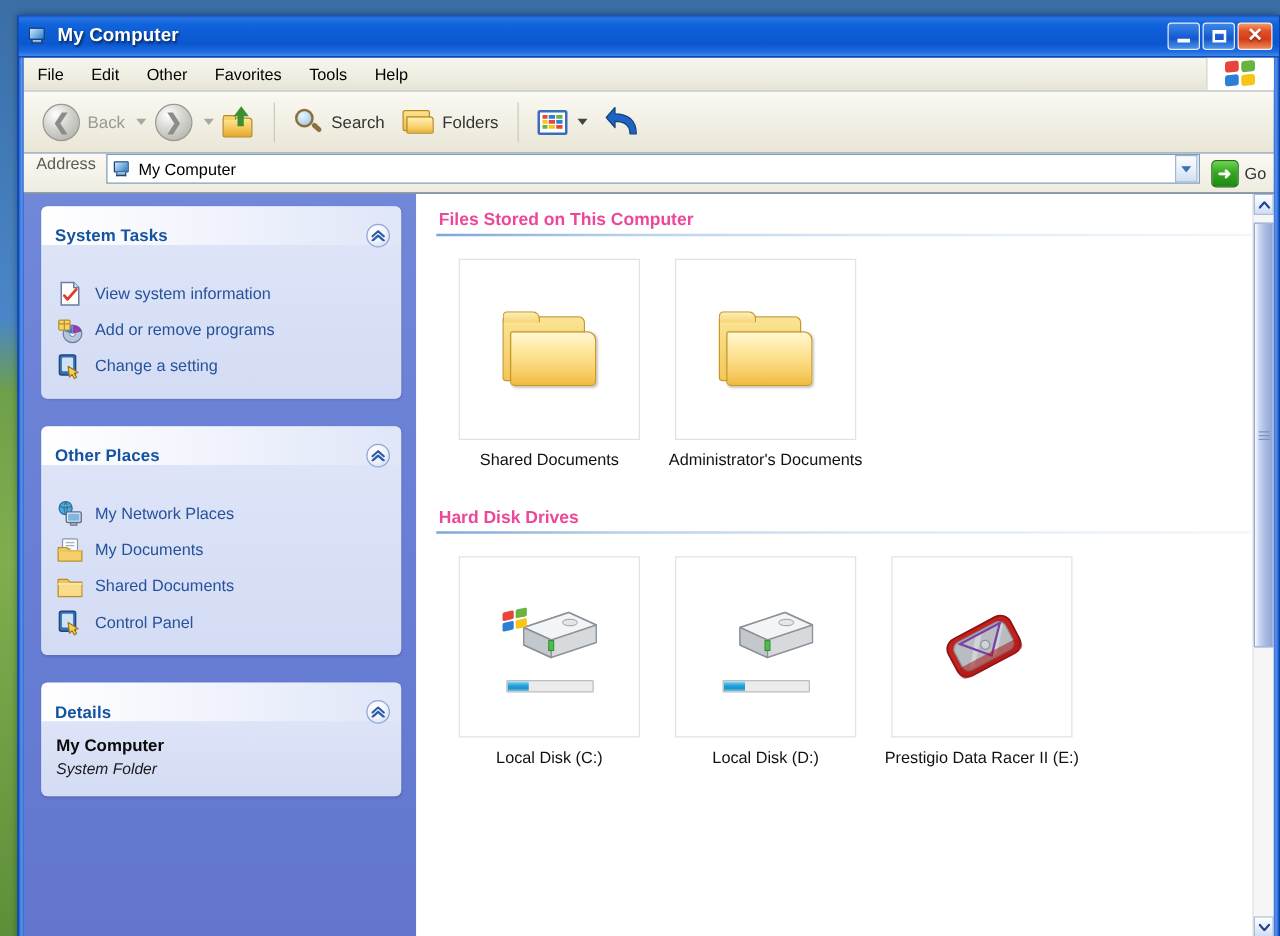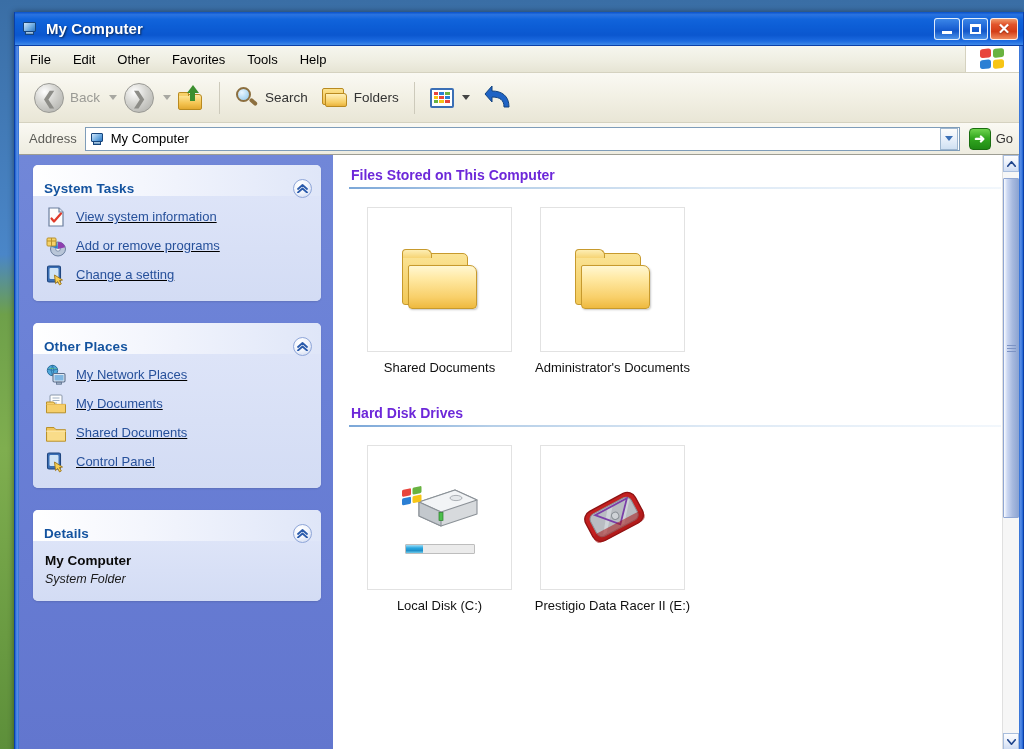--- a/index.html
+++ b/index.html
@@ -147,21 +147,21 @@
     border:1px solid #b98a20; border-radius:1px 3px 2px 2px;}
 
   .viewsicon{ width:24px;height:20px; position:relative; flex:none;
     background:#fff; border:2px solid #3b6fb5; border-radius:2px; padding:2px;
     display:grid; grid-template-columns:repeat(3,1fr); grid-template-rows:repeat(3,1fr); gap:1px;}
   .viewsicon b{ display:block; }
   .undoicon{ width:28px; height:26px; flex:none; }
 
   
   #addressbar{
-    height: 32px; flex:none; display:flex; align-items:center;
+    height: 32px; flex:none; display:flex; 
     background: linear-gradient(to bottom,#faf9f3,#eeece0);
     border-bottom:1px solid #9d9d93;
     margin: 0 4px; padding: 0 6px 0 10px; gap:0; position:relative; z-index:2;
   }
   #addr-label{ font-size:13px; color:#5c5c57; padding-right:8px; }
   #addr-field{
     flex:1; height:24px; background:#fff; border:1px solid #7f9db9;
     display:flex; align-items:center; padding-left:4px; position:relative;
   }
   .addr-icon{ width:16px;height:16px; position:relative; flex:none; margin-right:5px;}
@@ -201,34 +201,34 @@
     background: linear-gradient(to right,#ffffff 0%,#f4f6fd 38%,#dfe6f8 100%);
     position:relative;
   }
   .panel-title{ font-size:13.5px; font-weight:bold; color:#14539f; flex:1; letter-spacing:.1px;}
   .chev{
     width:19px;height:19px;border-radius:50%;
     background: radial-gradient(circle at 38% 30%, #ffffff 0%, #f2f5fc 48%, #c7d3ee 100%);
     border:1px solid #8fa6d8; display:flex;align-items:center;justify-content:center; cursor:pointer;
   }
   .chev svg{ display:block; }
-  .panel-body{ padding:6px 10px 12px 12px;
-    background: linear-gradient(to bottom,#dde4f8,#d3dcf4); text-decoration: underline;}
+  .panel-body{ padding:24px 10px 12px 12px;
+    background: linear-gradient(to bottom,#dde4f8,#d3dcf4);}
   .task{ display:flex; align-items:center; gap:9px; padding:3.5px 0; cursor:pointer;}
   .task-label{ font-size:13px; color:#27519b; }
   .tico{ width:22px;height:22px; flex:none; position:relative;}
 
   .details-body{ padding:10px 10px 14px 12px; background: linear-gradient(to bottom,#dde4f8,#d3dcf4);}
   #details-name{ font-size:13.5px; font-weight:bold; color:#0a0a0a; line-height:1.45;}
   #details-type{ font-size:12.5px; color:#1a1a1a; line-height:1.35;font-style:italic;}
 
   
   #content{ flex:1; background:#fff; position:relative; overflow:hidden; padding: 12px 0 0 16px;}
   .section-head{ margin-right:18px; }
-  .section-title{ font-size:14px; font-weight:bold; color:#6d28d9; padding-left:2px;}
+  .section-title{ font-size:14px; font-weight:bold; color:#ec4899; padding-left:2px;}
   .section-rule{ height:2px; margin-top:4px;
     background: linear-gradient(to right,#7ba7d8 0%,#b6cfe8 22%,#dde9f5 55%,#f2f7fc 100%); }
   .tiles{ display:flex; padding: 18px 0 0 18px; gap:28px; }
   .tile{ width:145px; display:flex; flex-direction:column; align-items:center; cursor:pointer;}
   .tile-box{ width:145px; height:145px; border:1px solid #e2e2e2;
     display:flex;align-items:center;justify-content:center; background:#fff;}
   .tile-label{ margin-top:7px; font-size:13px; color:#111; text-align:center; line-height:1.35; width:160px;}
 
   
   .bigfolder{ width:76px;height:62px; position:relative;}
@@ -566,20 +566,37 @@
                 </g>
               </svg>
               <div class="cap-bar">
                 <div class="cap-fill" style="width:25%"></div>
               </div>
             </div>
           </div>
           <div class="tile-label">Local Disk (C:)</div>
         </div>
 
+        <div class="tile">
+          <div class="tile-box">
+            <div class="drive">
+              <svg class="dr-svg" width="82" height="60" viewBox="0 0 82 60">
+                <path d="M20 26 L56 14 L78 24 L78 38 L42 50 L20 40 Z" fill="#d7dadd" stroke="#8b9197" stroke-width="1.1" stroke-linejoin="round"></path>
+                <path d="M20 26 L56 14 L78 24 L42 36 Z" fill="#f2f4f6" stroke="#8b9197" stroke-width="1.1" stroke-linejoin="round"></path>
+                <path d="M42 36 L42 50 L20 40 L20 26 Z" fill="#c3c8cd" stroke="#8b9197" stroke-width="1.1" stroke-linejoin="round"></path>
+                <ellipse cx="57" cy="22" rx="6" ry="2.6" fill="#e4e7ea" stroke="#9aa0a6" stroke-width=".8"></ellipse>
+                <rect x="40" y="36.5" width="4" height="8" fill="#4bbf4b" stroke="#2d7d2d" stroke-width=".7"></rect>
+              </svg>
+              <div class="cap-bar">
+                <div class="cap-fill" style="width:25%"></div>
+              </div>
+            </div>
+          </div>
+          <div class="tile-label">Local Disk (D:)</div>
+        </div>
 
         <div class="tile">
           <div class="tile-box">
             <div class="drive">
               <svg class="dr-svg" width="82" height="70" viewBox="0 0 82 70" style="top:6px">
                 <g transform="rotate(-28 41 35)">
                   <rect x="14" y="19" width="56" height="33" rx="9" fill="#c32020" stroke="#8d1212" stroke-width="1.4"></rect>
                   <rect x="19" y="23" width="46" height="25" rx="6" fill="#b9bdc2" stroke="#8b9197" stroke-width="1"></rect>
                   <path d="M24 46 L40 25 L46 25 L28 46 Z" fill="#d2d6da" opacity=".9"></path>
                   <path d="M44 46 L60 25 L64 27 L48 46 Z" fill="#d2d6da" opacity=".9"></path>

